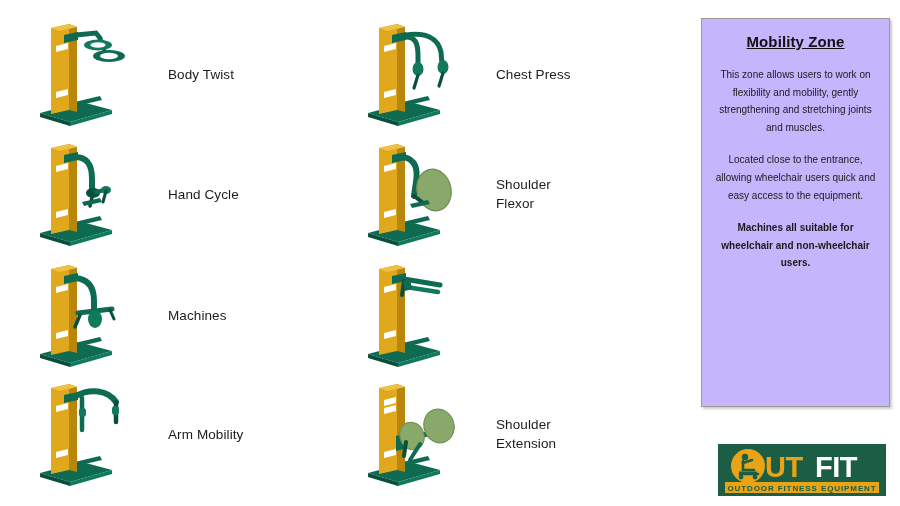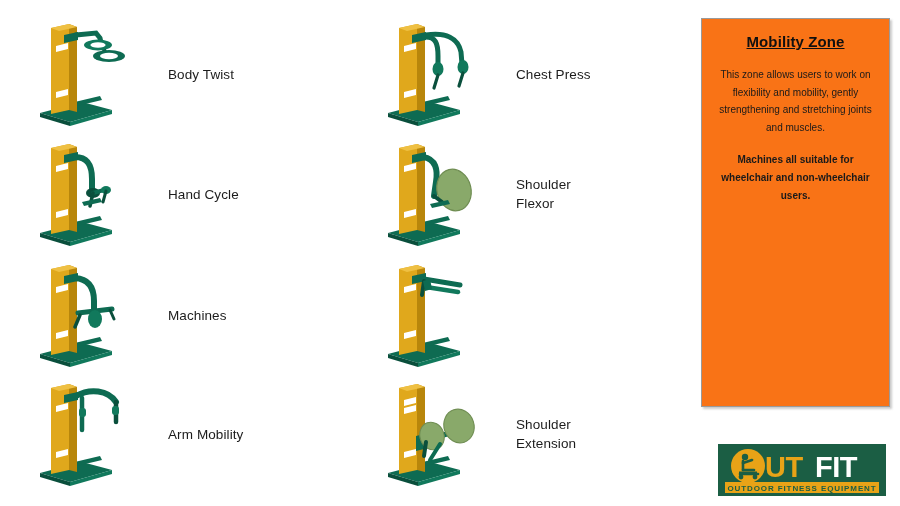--- a/index.html
+++ b/index.html
@@ -31,21 +31,21 @@
     height: 506px;
   }
   .equip-item {
     position: absolute;
     width: 340px;
     height: 120px;
     display: flex;
     align-items: center;
   }
   .equip-col-left  { left: 20px; }
-  .equip-col-right { left: 368px; }
+  .equip-col-right { left: 348px; }
   .equip-row-0 { top: 14px; }
   .equip-row-1 { top: 134px; }
   .equip-row-2 { top: 255px; }
   .equip-row-3 { top: 374px; }
 
   .equip-figure {
     width: 130px;
     height: 120px;
     flex: 0 0 130px;
     position: relative;
@@ -63,21 +63,21 @@
 
   
   .info-panel {
     position: absolute;
     left: 701px;
     top: 18px;
     width: 189px;
     height: 389px;
     border: 1px solid #9a9a9a;
     box-sizing: border-box;
-    background: #f97316;
+    background: #c4b5fd;
     padding: 14px 11px 10px 11px;
     text-align: center;
     box-shadow: 1.5px 1.5px 2px rgba(140,140,140,0.45);
   }
   .info-title {
     font-size: 15px;
     font-weight: bold;
     text-decoration: underline;
     color: #101010;
     margin-bottom: 16px;
@@ -321,20 +321,21 @@
       </div>
       <div class="equip-label">Shoulder
 Extension</div>
     </div>
 
   </div>
 
   <div class="info-panel">
     <div class="info-title">Mobility Zone</div>
     <div class="info-para">This zone allows users to work on flexibility and mobility, gently strengthening and stretching joints and muscles.</div>
+    <div class="info-para">Located close to the entrance, allowing wheelchair users quick and easy access to the equipment.</div>
     <div class="info-para">Machines all suitable for wheelchair and non-wheelchair users.</div>
   </div>
 
   <div class="logo">
     <svg width="168" height="52" viewBox="0 0 168 52">
       <rect x="0" y="0" width="168" height="52" fill="#1B5E44"></rect>
 
       <circle cx="30" cy="22" r="17" fill="#E8A317"></circle>
       <g fill="none" stroke="#1B5E44" stroke-width="2.6" stroke-linecap="round">
         <circle cx="27" cy="13" r="3.2" fill="#1B5E44" stroke="none"></circle>

